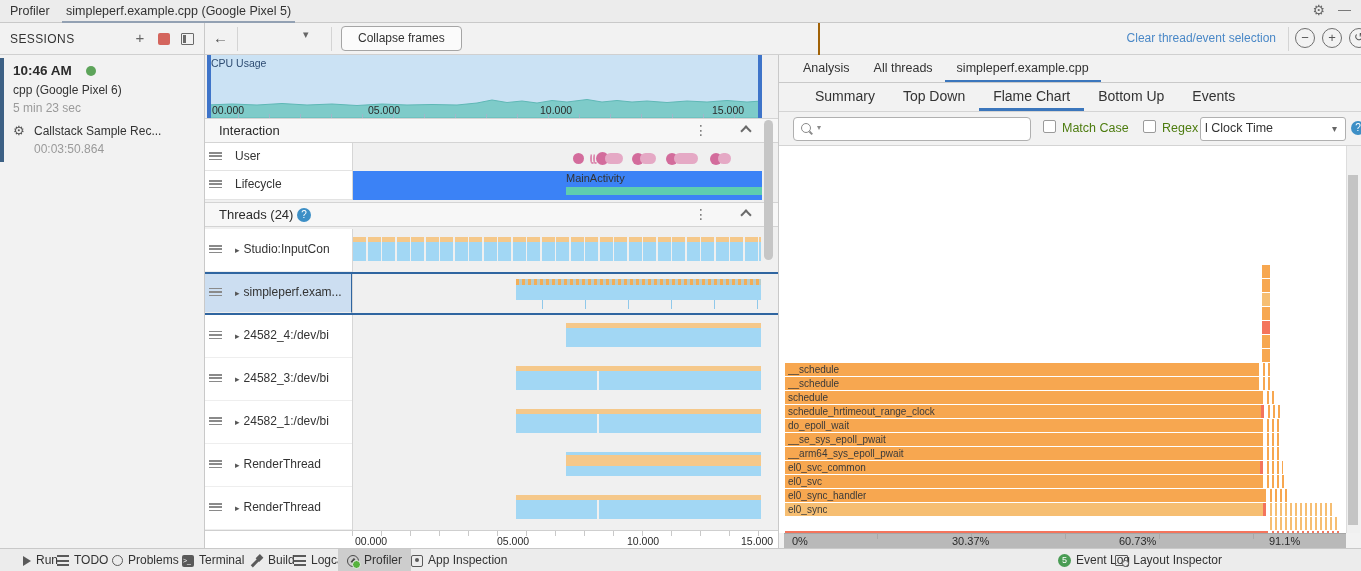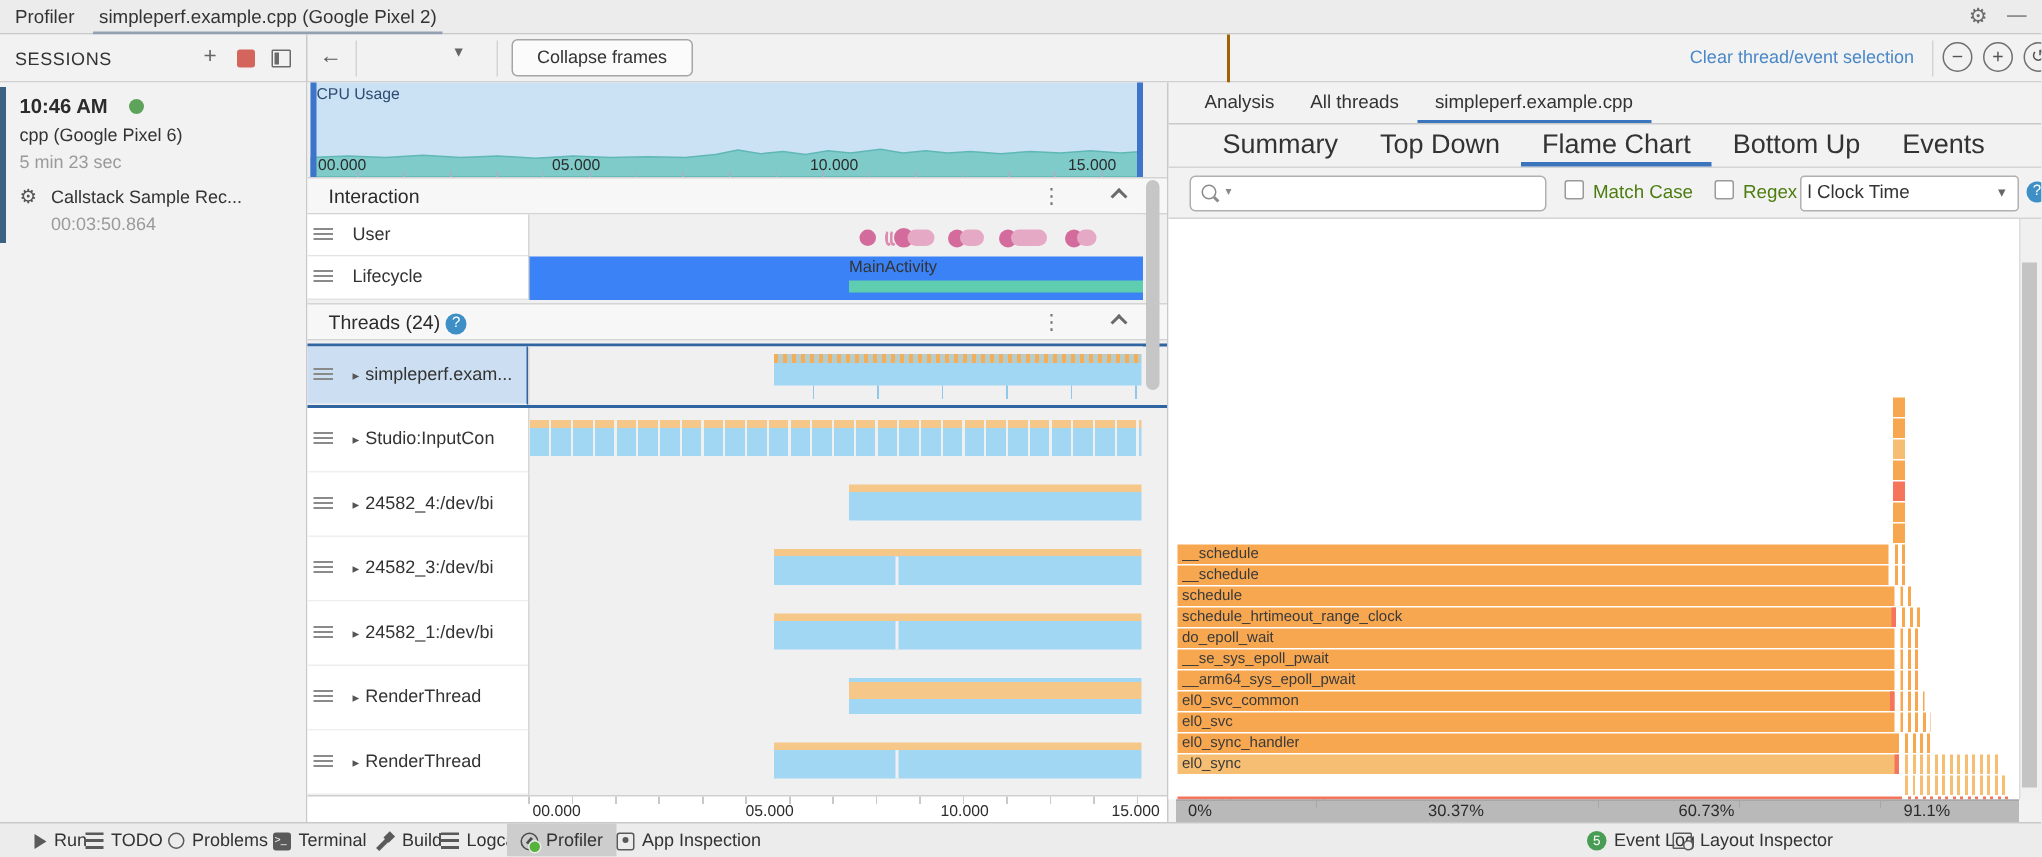--- a/index.html
+++ b/index.html
@@ -104,21 +104,21 @@
       background:repeating-linear-gradient(90deg,#c9c9c9 0 1px,transparent 1px 29px); }
   .tl-label { position:absolute; top:4px; font-size:10.5px; color:#2b2b2b; }
   .c-scroll-thumb { position:absolute; left:559px; top:65px; width:9px; height:140px; background:#c6c6c6; border-radius:5px; }
 
   
   .right-panel { position:absolute; left:778px; top:55px; width:583px; height:493px; background:#f2f2f2; border-left:1px solid #c9c9c9; }
   .an-tabs { position:absolute; left:0; top:0; width:583px; height:28px; border-bottom:1px solid #c9c9c9; display:flex; align-items:stretch; padding-left:12px; }
   .an-tab { padding:0 12px; line-height:26px; font-size:12.5px; color:#333; border-bottom:2px solid transparent; white-space:nowrap; }
   .an-tab.active { border-bottom-color:#3b76bc; }
   .sub-tabs { position:absolute; left:0; top:28px; width:583px; height:29px; border-bottom:1px solid #d4d4d4; display:flex; padding-left:22px; }
-  .sub-tab { padding:0 14px; line-height:26px; font-size:18px; color:#333; border-bottom:3px solid transparent; white-space:nowrap; }
+  .sub-tab { padding:0 14px; line-height:26px; font-size:14px; color:#333; border-bottom:3px solid transparent; white-space:nowrap; }
   .sub-tab.active { border-bottom-color:#3b76bc; }
 
   .filter-row { position:absolute; left:0; top:57px; width:583px; height:34px; background:#f2f2f2; border-bottom:1px solid #d4d4d4; }
   .search-box { position:absolute; left:14px; top:5px; width:238px; height:24px; background:#fff; border:1px solid #b0b0b0; border-radius:4px; }
   .mag { position:absolute; left:7px; top:5px; width:14px; height:14px; }
   .mag::before { content:""; position:absolute; left:0; top:0; width:8px; height:8px; border:1.5px solid #8a8a8a; border-radius:50%; }
   .mag::after { content:""; position:absolute; left:8px; top:9px; width:4px; height:1.5px; background:#8a8a8a; transform:rotate(45deg); }
   .mag-caret { position:absolute; left:23px; top:5px; font-size:8px; color:#8a8a8a; }
   .search-input { position:absolute; left:34px; top:2px; right:4px; height:18px; border:0; outline:0; background:transparent; font:inherit; }
   .cb { position:absolute; top:8px; width:13px; height:13px; background:#fff; border:1px solid #9a9a9a; border-radius:2px; }
@@ -172,21 +172,21 @@
   .layoutins-ic { width:13px; height:11px; border:1.5px solid #5a5a5a; border-radius:1px; }
   .layoutins-ic::after { content:""; position:absolute; right:-2px; bottom:-2px; width:5px; height:5px; border:1.5px solid #5a5a5a; border-radius:50%; background:#ececec; }
 </style>
 </head>
 <body>
 
 <div class="app">
 
   <div class="titlebar">
     <span class="app-label">Profiler</span>
-    <span class="win-tab">simpleperf.example.cpp (Google Pixel 2)</span>
+    <span class="win-tab">simpleperf.example.cpp (Google Pixel 5)</span>
     <span class="gear-glyph">⚙</span>
     <span class="min-glyph">—</span>
   </div>
 
   <div class="topbar">
     <div class="sess-head">
       <span class="sess-title">SESSIONS</span>
       <span class="plus-ic">+</span>
       <span class="stop-ic"></span>
       <span class="panel-ic"></span>
@@ -268,36 +268,36 @@
     </div>
 
     <div class="sec-head" style="top:147px">
       <span class="sec-title"><span>Threads (24)</span> <span class="help-b">?</span></span>
       <span class="kebab">⋮</span>
       <span class="chev-wrap">
           <span class="chev-up"></span>
         </span>
     </div>
     <div style="position:absolute;left:0;top:174px;width:573px">
+        <div class="thread-row">
+          <div class="track-label-cell">
+            <span class="grip"></span>
+            <span class="row-label"><span class="tri">▸</span><span>Studio:InputCon</span></span>
+          </div>
+          <div class="track-chart-cell" style="background: rgb(240, 240, 240);">
+            <div class="tbar dense" style="left: 0px; width: 408px;"></div>
+          </div>
+        </div>
         <div class="thread-row selected">
           <div class="track-label-cell">
             <span class="grip"></span>
             <span class="row-label"><span class="tri">▸</span><span>simpleperf.exam...</span></span>
           </div>
           <div class="track-chart-cell" style="background: rgb(240, 240, 240);">
             <div class="tbar speckled" style="left: 163px; width: 245px;"></div>
-          </div>
-        </div>
-        <div class="thread-row">
-          <div class="track-label-cell">
-            <span class="grip"></span>
-            <span class="row-label"><span class="tri">▸</span><span>Studio:InputCon</span></span>
-          </div>
-          <div class="track-chart-cell" style="background: rgb(240, 240, 240);">
-            <div class="tbar dense" style="left: 0px; width: 408px;"></div>
           </div>
         </div>
         <div class="thread-row">
           <div class="track-label-cell">
             <span class="grip"></span>
             <span class="row-label"><span class="tri">▸</span><span>24582_4:/dev/bi</span></span>
           </div>
           <div class="track-chart-cell" style="background: rgb(240, 240, 240);">
             <div class="tbar plain" style="left: 213px; width: 195px;"></div>
           </div>

